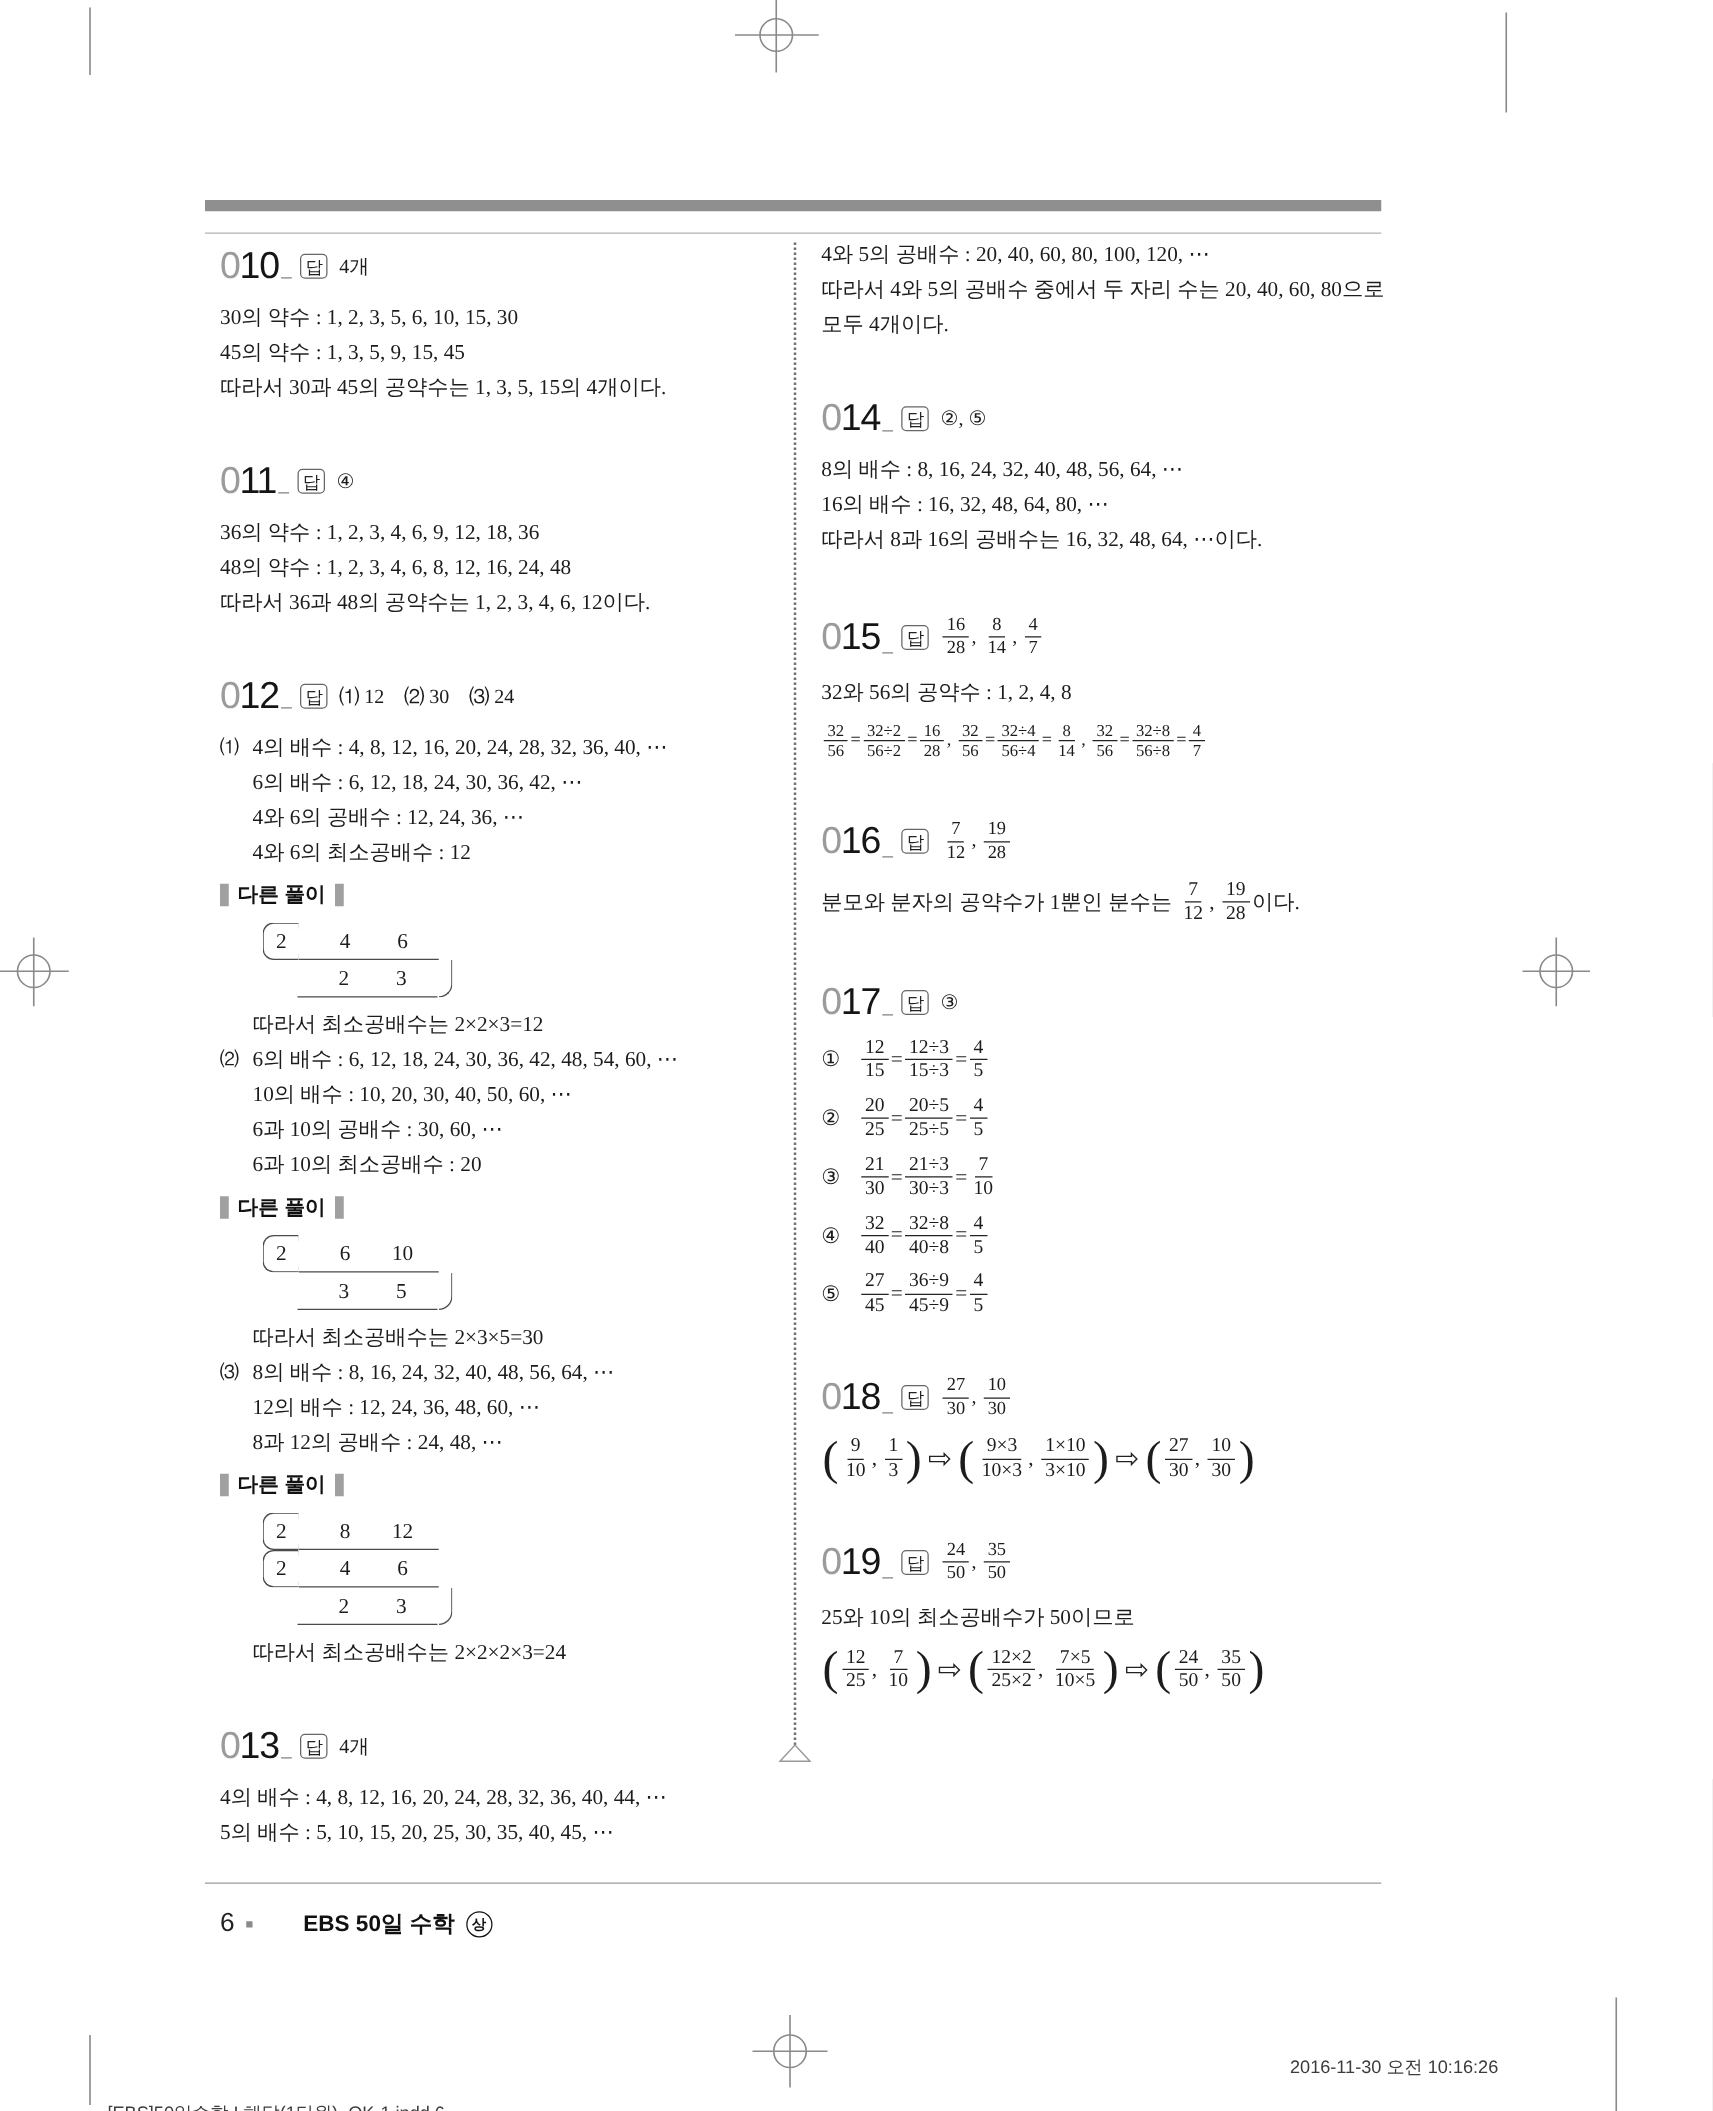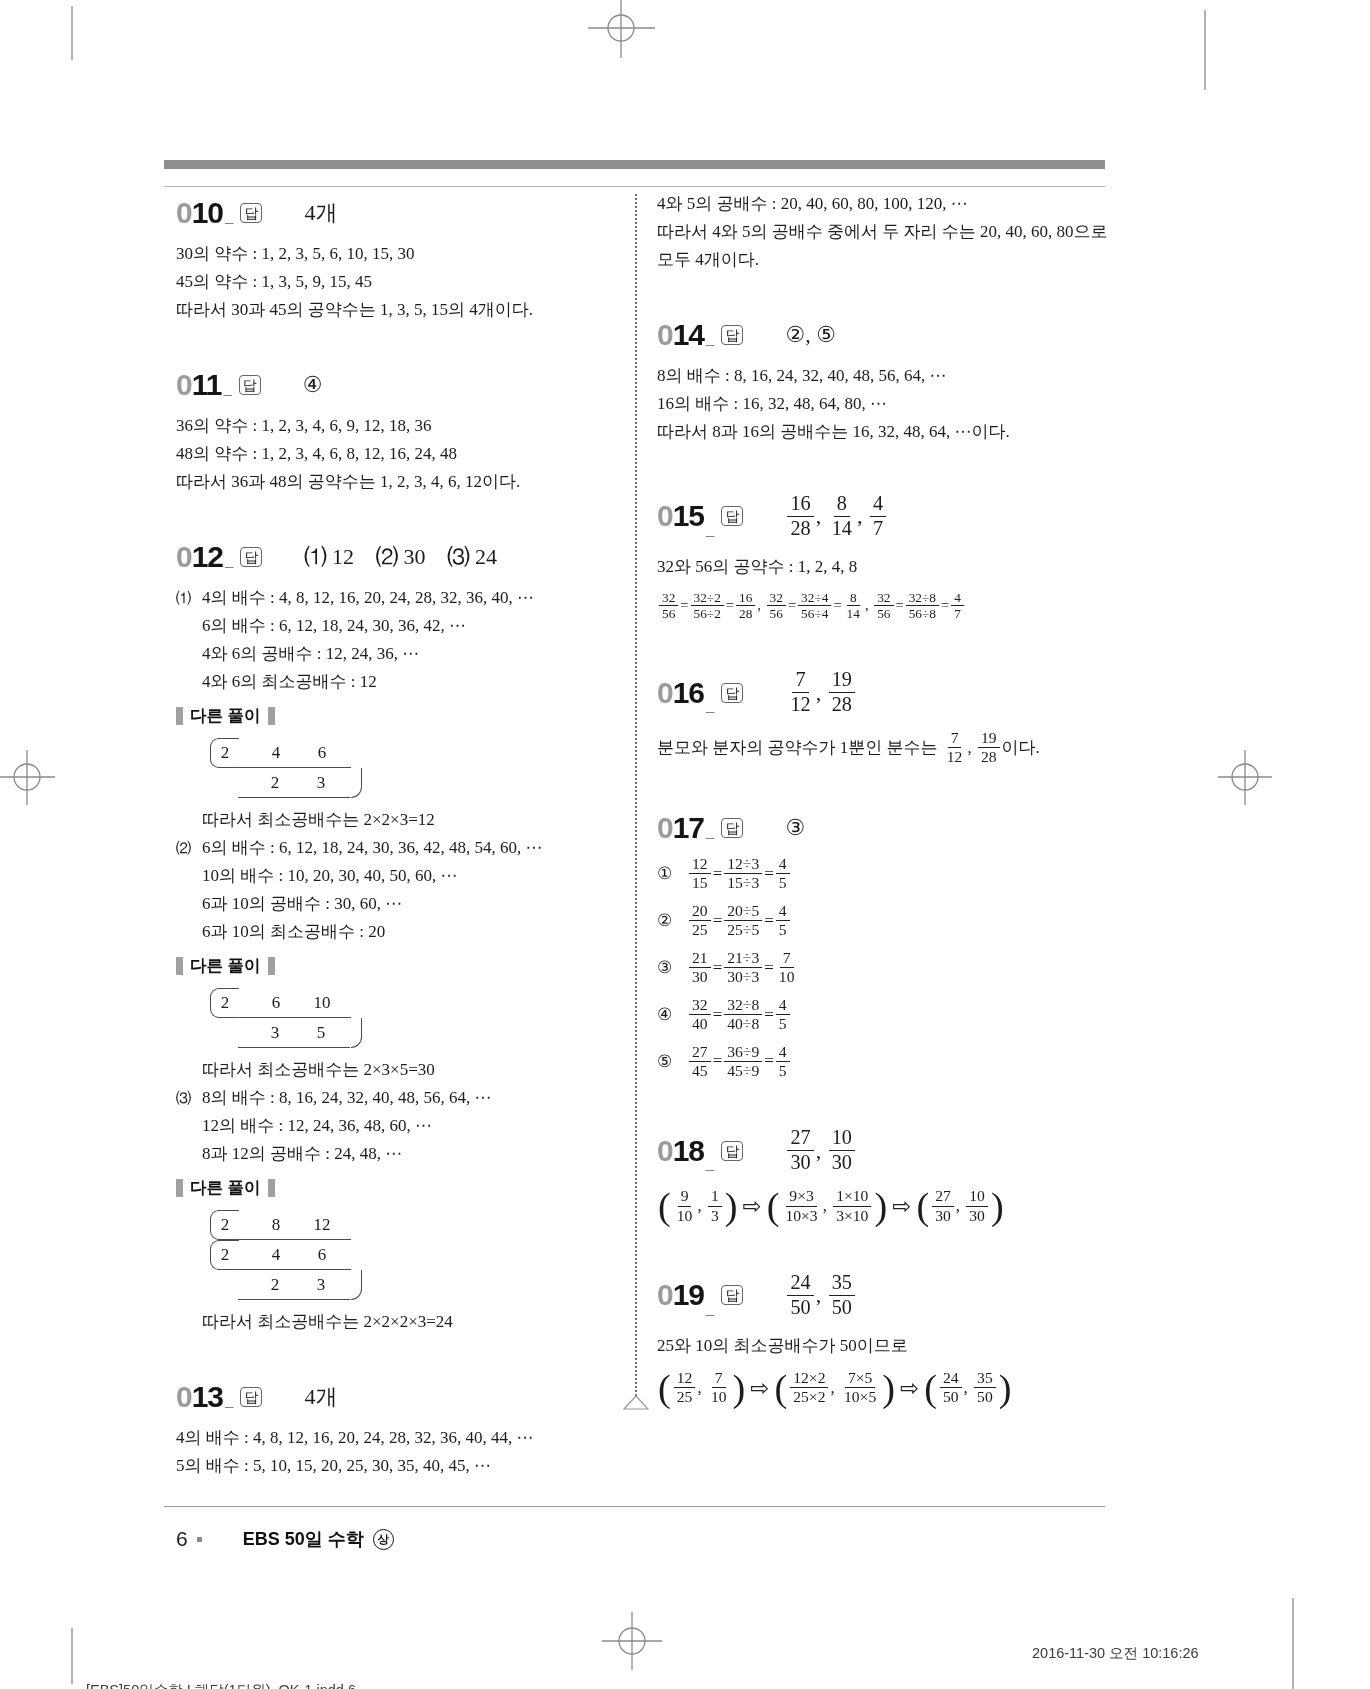--- a/index.html
+++ b/index.html
@@ -8,28 +8,28 @@
   .marks-svg{position:absolute;left:0;top:0;pointer-events:none;}
   .topbar{position:absolute;left:164px;top:160px;width:941px;height:9px;background:#8f8f8f;}
   .topline{position:absolute;left:164px;top:186px;width:941px;height:1px;background:#b3b3b3;}
   .vdivider{position:absolute;left:635px;top:194px;height:1206px;border-left:2px dotted #707070;}
   .vcaret{position:absolute;left:623px;top:1394px;}
   .col{position:absolute;}
   #leftcol{left:176px;top:198px;width:442px;}
   #rightcol{left:657px;top:190px;width:462px;}
   .psec{margin-bottom:46px;}
   .phead{display:flex;align-items:center;margin:0 0 12px 0;}
-  .pnum{font-family:"Liberation Sans","DejaVu Sans",sans-serif;font-weight:700;font-size:30px;
+  .pnum{font-family:"Liberation Sans","DejaVu Sans",sans-serif;font-weight:400;font-size:30px;
         letter-spacing:-1px;color:#151515;line-height:1;text-align:right;}
   .pnum0{color:#9b9b9b;}
   .punder{align-self:flex-end;font-family:"Liberation Sans",sans-serif;font-size:15px;color:#222;
           margin:0 3px 3px 2px;font-weight:bold;}
   .ansbox{border:1.3px solid #666;border-radius:4px;font-family:"Liberation Sans","DejaVu Sans",sans-serif;
           font-size:14px;padding:1px 3px;margin:0 9px 0 4px;color:#222;line-height:1.15;}
-  .ansval{font-size:22px;display:inline-flex;align-items:center;white-space:pre;margin-left:33px;}
+  .ansval{font-size:16px;display:inline-flex;align-items:center;white-space:pre;}
   .bline{font-size:17px;line-height:28px;}
   .bline.hang{display:flex;}
   .bline.hang .ltext{flex:1;}
   .bline.indent{padding-left:26px;}
   .bline .linemark{display:inline-block;width:26px;font-size:15px;flex:0 0 26px;}
   .mline{display:flex;align-items:center;white-space:nowrap;font-size:17px;margin:9px 0;}
   .mline .linemark{width:30px;flex:0 0 30px;font-size:17px;}
   .mline.small{font-size:14.5px;}
   .mline .ltext{display:inline-flex;align-items:center;white-space:pre;}
   .frac{display:inline-flex;flex-direction:column;align-items:center;vertical-align:middle;

